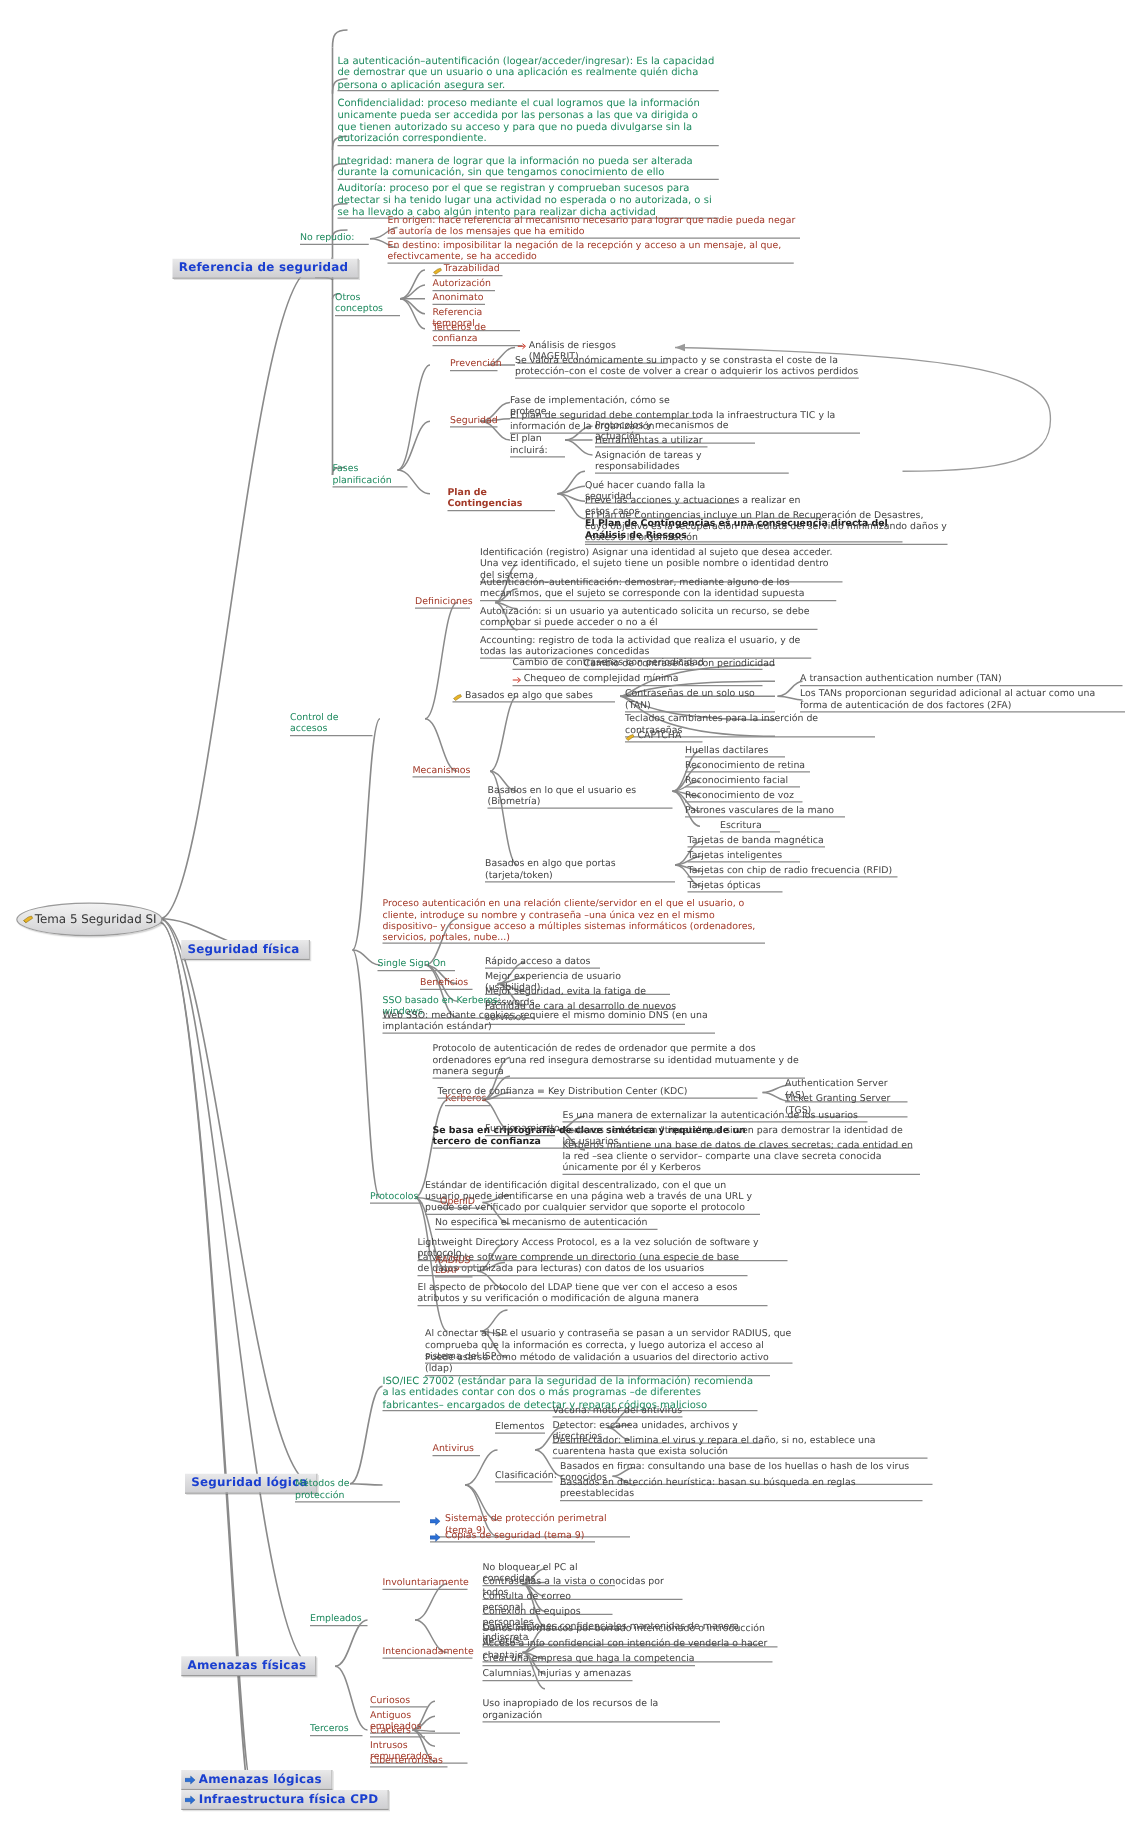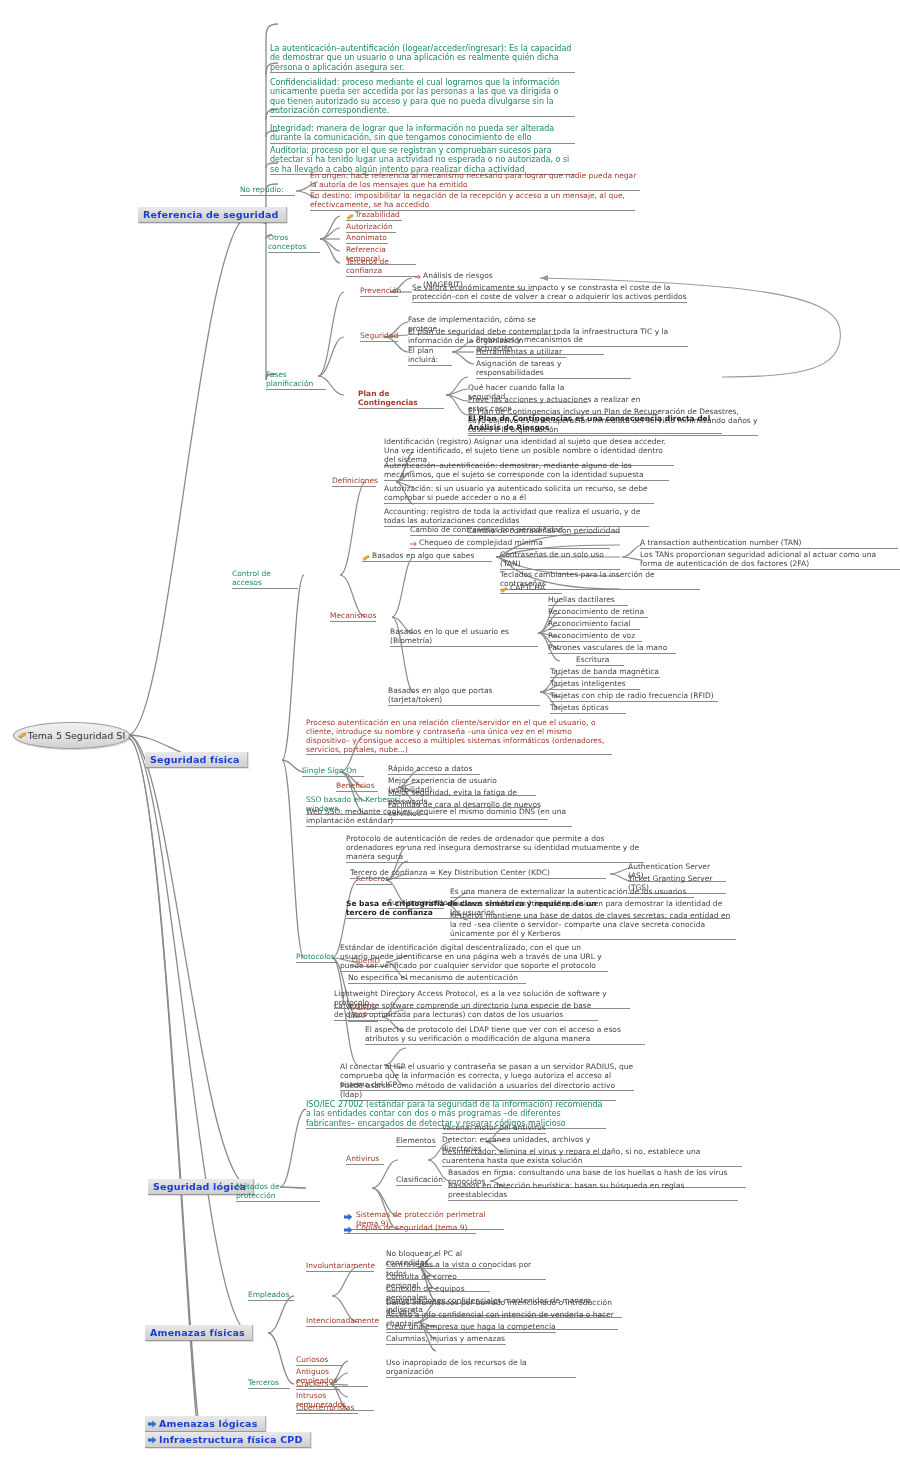--- a/index.html
+++ b/index.html
@@ -411,21 +411,21 @@
   <div class="node ul lvl-gray" style="left:450px;top:900px;width:280px;">Kerberos se basa en "tiquets" que sirven para demostrar la identidad de los usuarios</div>
   <div class="node ul lvl-gray" style="left:450px;top:912px;width:286px;">Kerberos mantiene una base de datos de claves secretas; cada entidad en la red –sea cliente o servidor– comparte una clave secreta conocida únicamente por él y Kerberos</div>
 
   <div class="node ul lvl-red" style="left:352px;top:957px;width:36px;">OpenID</div>
   <div class="node ul lvl-gray" style="left:340px;top:944px;width:268px;">Estándar de identificación digital descentralizado, con el que un usuario puede identificarse en una página web a través de una URL y puede ser verificado por cualquier servidor que soporte el  protocolo</div>
   <div class="node ul lvl-gray" style="left:348px;top:974px;width:178px;">No especifica el mecanismo de autenticación</div>
 
   <div class="node ul lvl-red" style="left:348px;top:1012px;width:30px;">LDAP</div>
   <div class="node ul lvl-gray" style="left:334px;top:990px;width:296px;">Lightweight Directory Access Protocol, es a la vez solución de software y protocolo</div>
   <div class="node ul lvl-gray" style="left:334px;top:1002px;width:264px;">La vertiente software comprende un directorio (una especie de base de datos optimizada para lecturas) con datos de los usuarios</div>
-  <div class="node ul lvl-gray" style="left:334px;top:1026px;width:280px;margin-left:31px;">El aspecto de protocolo del LDAP tiene que ver con el acceso a esos atributos y su verificación o modificación  de alguna manera</div>
+  <div class="node ul lvl-gray" style="left:334px;top:1026px;width:280px;">El aspecto de protocolo del LDAP tiene que ver con el acceso a esos atributos y su verificación o modificación  de alguna manera</div>
 
   <div class="node ul lvl-red" style="left:348px;top:1004px;width:38px;font-style:italic;">RADIUS</div>
   <div class="node ul lvl-gray" style="left:340px;top:1063px;width:294px;">Al conectar al ISP el usuario y contraseña se pasan a un servidor RADIUS, que comprueba que la información es correcta, y luego autoriza el acceso al sistema del ISP</div>
   <div class="node ul lvl-gray" style="left:340px;top:1082px;width:276px;">Puede usarse como método de validación a usuarios del directorio activo (ldap)</div>
 
   <div class="node ul lvl-green" style="left:306px;top:1100px;width:300px;">ISO/IEC 27002 (estándar para la seguridad de la información) recomienda a las entidades contar con dos o más programas –de diferentes fabricantes– encargados de detectar y reparar códigos malicioso</div>
   <div class="node ul lvl-green2" style="left:236px;top:1183px;width:84px;">Métodos de protección</div>
 
   <div class="node ul lvl-red" style="left:346px;top:1155px;width:38px;">Antivirus</div>
   <div class="node ul lvl-gray" style="left:396px;top:1137px;width:40px;">Elementos</div>

